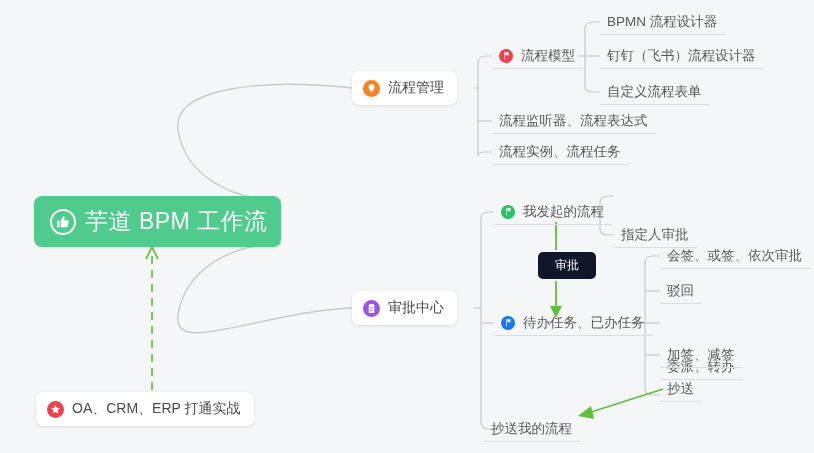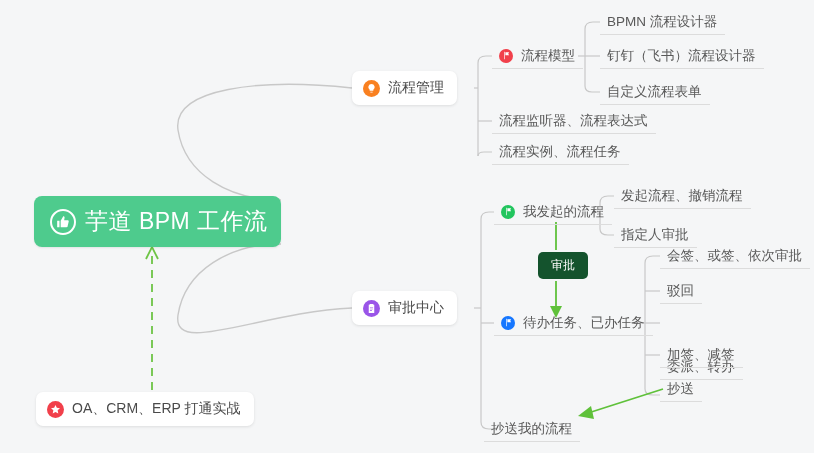--- a/index.html
+++ b/index.html
@@ -74,22 +74,22 @@
   .leaf .label {
     color: #595959;
     font-size: 13.5px;
   }
   .leaf .label.withicon { margin-left: 8px; }
 
   
   .chip {
     position: absolute;
     left: 538px; top: 252px;
-    width: 50px; height: 27px;
-    background: #14532d;
+    width: 58px; height: 27px;
+    background: #0f172a;
     border-radius: 5px;
     display: flex;
     align-items: center;
     justify-content: center;
   }
   .chip .label {
     color: #ffffff;
     font-size: 12px;
   }
 
@@ -232,23 +232,20 @@
 
   <div class="node leaf" style="left:494px; top:199px;">
     <span class="ic ic-sm ic-flag-g">
       <svg viewBox="0 0 24 24" width="9" height="9" fill="#ffffff">
         <path d="M6 2h1.8v20H6zM9 3h10l-2.4 4L19 11H9z"></path>
       </svg>
     </span>
     <span class="label withicon">我发起的流程</span>
   </div>
 
-  <div class="node leaf" style="left:614px; top:183px;">
-    <span class="label">发起流程、撤销流程</span>
-  </div>
   <div class="node leaf" style="left:494px; top:310px;">
     <span class="ic ic-sm ic-flag-b">
       <svg viewBox="0 0 24 24" width="9" height="9" fill="#ffffff">
         <path d="M6 2h1.8v20H6zM9 3h10l-2.4 4L19 11H9z"></path>
       </svg>
     </span>
     <span class="label withicon">待办任务、已办任务</span>
   </div>
 
   <div class="node leaf" style="left:614px; top:222px;">

